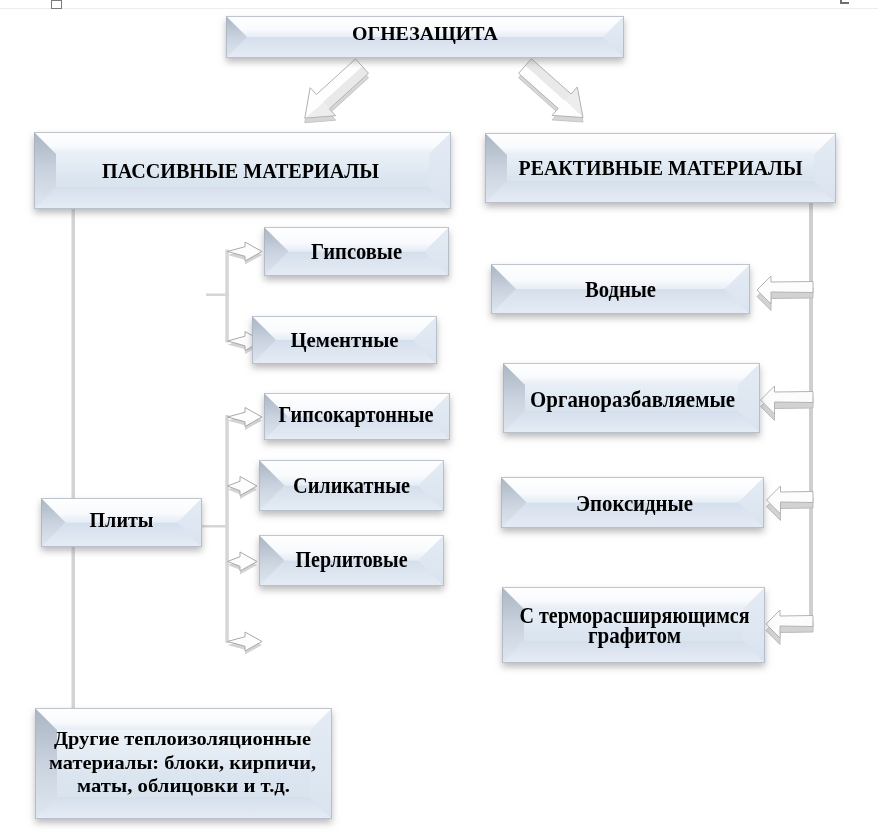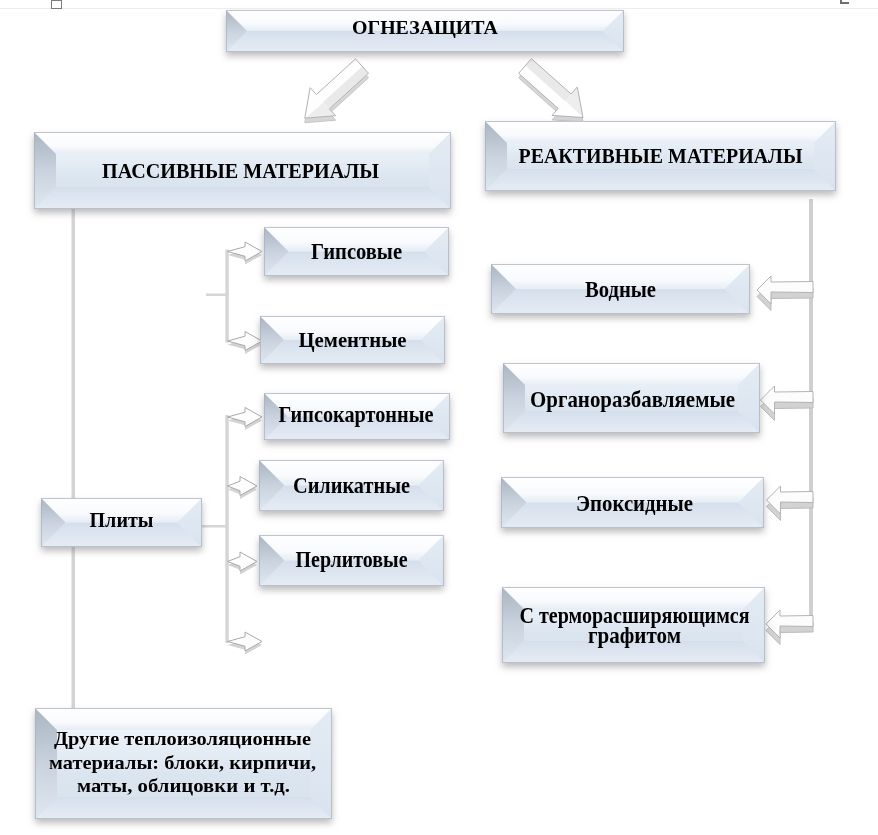--- a/index.html
+++ b/index.html
@@ -70,21 +70,21 @@
       <polygon points="368.5,73.3 329.4,108.9 335.7,115.7 304.8,118.2 310.1,87.7 316.4,94.5 355.5,58.9" fill="#fefefe"></polygon>
       <polygon points="368.5,73.3 329.4,108.9 323.2,102.1 362.3,66.5" fill="#e9e9e9"></polygon>
       <polygon points="335.7,115.7 304.8,118.2 323.6,102.4" fill="#ededed"></polygon>
       <polygon points="368.5,73.3 329.4,108.9 335.7,115.7 304.8,118.2 310.1,87.7 316.4,94.5 355.5,58.9" fill="none" stroke="#b2b2b2" stroke-width="1"></polygon>
       <polygon points="531.4,63.2 571.1,98.5 577.3,91.5 583.0,122.0 552.1,119.9 558.2,113.0 518.6,77.8" fill="#d6d6d6" stroke="#c6c6c6" stroke-width="1"></polygon>
       <polygon points="531.4,58.7 571.1,94.0 577.3,87.0 583.0,117.5 552.1,115.4 558.2,108.5 518.6,73.3" fill="#fefefe"></polygon>
       <polygon points="531.4,58.7 571.1,94.0 565.0,100.9 525.3,65.6" fill="#e9e9e9"></polygon>
       <polygon points="577.3,87.0 583.0,117.5 565.3,100.5" fill="#ededed"></polygon>
       <polygon points="531.4,58.7 571.1,94.0 577.3,87.0 583.0,117.5 552.1,115.4 558.2,108.5 518.6,73.3" fill="none" stroke="#b2b2b2" stroke-width="1"></polygon>
 </svg>
-<div class="bx" style="left:226px;top:10px;width:398px;height:42px">
+<div class="bx" style="left:226px;top:16px;width:398px;height:42px">
       <svg width="398" height="42" viewBox="0 0 398 42">
         <rect x="0" y="0" width="398" height="42" fill="url(#gFace)"></rect>
         <polygon points="0,0 398,0 377,21 21,21" fill="url(#gTop)"></polygon>
         <polygon points="0,42 21,21 377,21 398,42" fill="url(#gBot)"></polygon>
         <polygon points="0,0 21,21 21,21 0,42" fill="url(#gLeft)"></polygon>
         <polygon points="398,0 377,21 377,21 398,42" fill="url(#gRight)"></polygon>
         <rect x="0.5" y="0.5" width="397" height="41" fill="none" stroke="#a8b2be" stroke-width="1" opacity="0.75"></rect>
         <text x="199.0" y="23.5" text-anchor="middle" font-family="Liberation Serif, serif" font-size="19px" font-weight="bold" fill="#000" textLength="146" lengthAdjust="spacingAndGlyphs">ОГНЕЗАЩИТА</text>
       </svg>
     </div>
@@ -92,21 +92,21 @@
       <svg width="417" height="77" viewBox="0 0 417 77">
         <rect x="0" y="0" width="417" height="77" fill="url(#gFace)"></rect>
         <polygon points="0,0 417,0 395,22 22,22" fill="url(#gTop)"></polygon>
         <polygon points="0,77 22,55 395,55 417,77" fill="url(#gBot)"></polygon>
         <polygon points="0,0 22,22 22,55 0,77" fill="url(#gLeft)"></polygon>
         <polygon points="417,0 395,22 395,55 417,77" fill="url(#gRight)"></polygon>
         <rect x="0.5" y="0.5" width="416" height="76" fill="none" stroke="#a8b2be" stroke-width="1" opacity="0.75"></rect>
         <text x="206.5" y="45.6" text-anchor="middle" font-family="Liberation Serif, serif" font-size="20px" font-weight="bold" fill="#000" textLength="277" lengthAdjust="spacingAndGlyphs">ПАССИВНЫЕ МАТЕРИАЛЫ</text>
       </svg>
     </div>
-    <div class="bx" style="left:485px;top:121px;width:393px;height:70px">
+    <div class="bx" style="left:485px;top:133px;width:393px;height:70px">
       <svg width="351" height="70" viewBox="0 0 351 70">
         <rect x="0" y="0" width="351" height="70" fill="url(#gFace)"></rect>
         <polygon points="0,0 351,0 329,22 22,22" fill="url(#gTop)"></polygon>
         <polygon points="0,70 22,48 329,48 351,70" fill="url(#gBot)"></polygon>
         <polygon points="0,0 22,22 22,48 0,70" fill="url(#gLeft)"></polygon>
         <polygon points="351,0 329,22 329,48 351,70" fill="url(#gRight)"></polygon>
         <rect x="0.5" y="0.5" width="350" height="69" fill="none" stroke="#a8b2be" stroke-width="1" opacity="0.75"></rect>
         <text x="175.5" y="42" text-anchor="middle" font-family="Liberation Serif, serif" font-size="20px" font-weight="bold" fill="#000" textLength="284" lengthAdjust="spacingAndGlyphs">РЕАКТИВНЫЕ МАТЕРИАЛЫ</text>
       </svg>
     </div>
@@ -125,21 +125,21 @@
       <svg width="185" height="49" viewBox="0 0 185 49">
         <rect x="0" y="0" width="185" height="49" fill="url(#gFace)"></rect>
         <polygon points="0,0 185,0 161,24 24,24" fill="url(#gTop)"></polygon>
         <polygon points="0,49 24,25 161,25 185,49" fill="url(#gBot)"></polygon>
         <polygon points="0,0 24,24 24,25 0,49" fill="url(#gLeft)"></polygon>
         <polygon points="185,0 161,24 161,25 185,49" fill="url(#gRight)"></polygon>
         <rect x="0.5" y="0.5" width="184" height="48" fill="none" stroke="#a8b2be" stroke-width="1" opacity="0.75"></rect>
         <text x="92.5" y="32" text-anchor="middle" font-family="Liberation Serif, serif" font-size="24px" font-weight="bold" fill="#000" textLength="91" lengthAdjust="spacingAndGlyphs">Гипсовые</text>
       </svg>
     </div>
-    <div class="bx" style="left:260px;top:316px;width:185px;height:63px">
+    <div class="bx" style="left:252px;top:316px;width:185px;height:63px">
       <svg width="185" height="48" viewBox="0 0 185 48">
         <rect x="0" y="0" width="185" height="48" fill="url(#gFace)"></rect>
         <polygon points="0,0 185,0 161,24 24,24" fill="url(#gTop)"></polygon>
         <polygon points="0,48 24,24 161,24 185,48" fill="url(#gBot)"></polygon>
         <polygon points="0,0 24,24 24,24 0,48" fill="url(#gLeft)"></polygon>
         <polygon points="185,0 161,24 161,24 185,48" fill="url(#gRight)"></polygon>
         <rect x="0.5" y="0.5" width="184" height="47" fill="none" stroke="#a8b2be" stroke-width="1" opacity="0.75"></rect>
         <text x="92.5" y="31" text-anchor="middle" font-family="Liberation Serif, serif" font-size="22px" font-weight="bold" fill="#000" textLength="108" lengthAdjust="spacingAndGlyphs">Цементные</text>
       </svg>
     </div>

